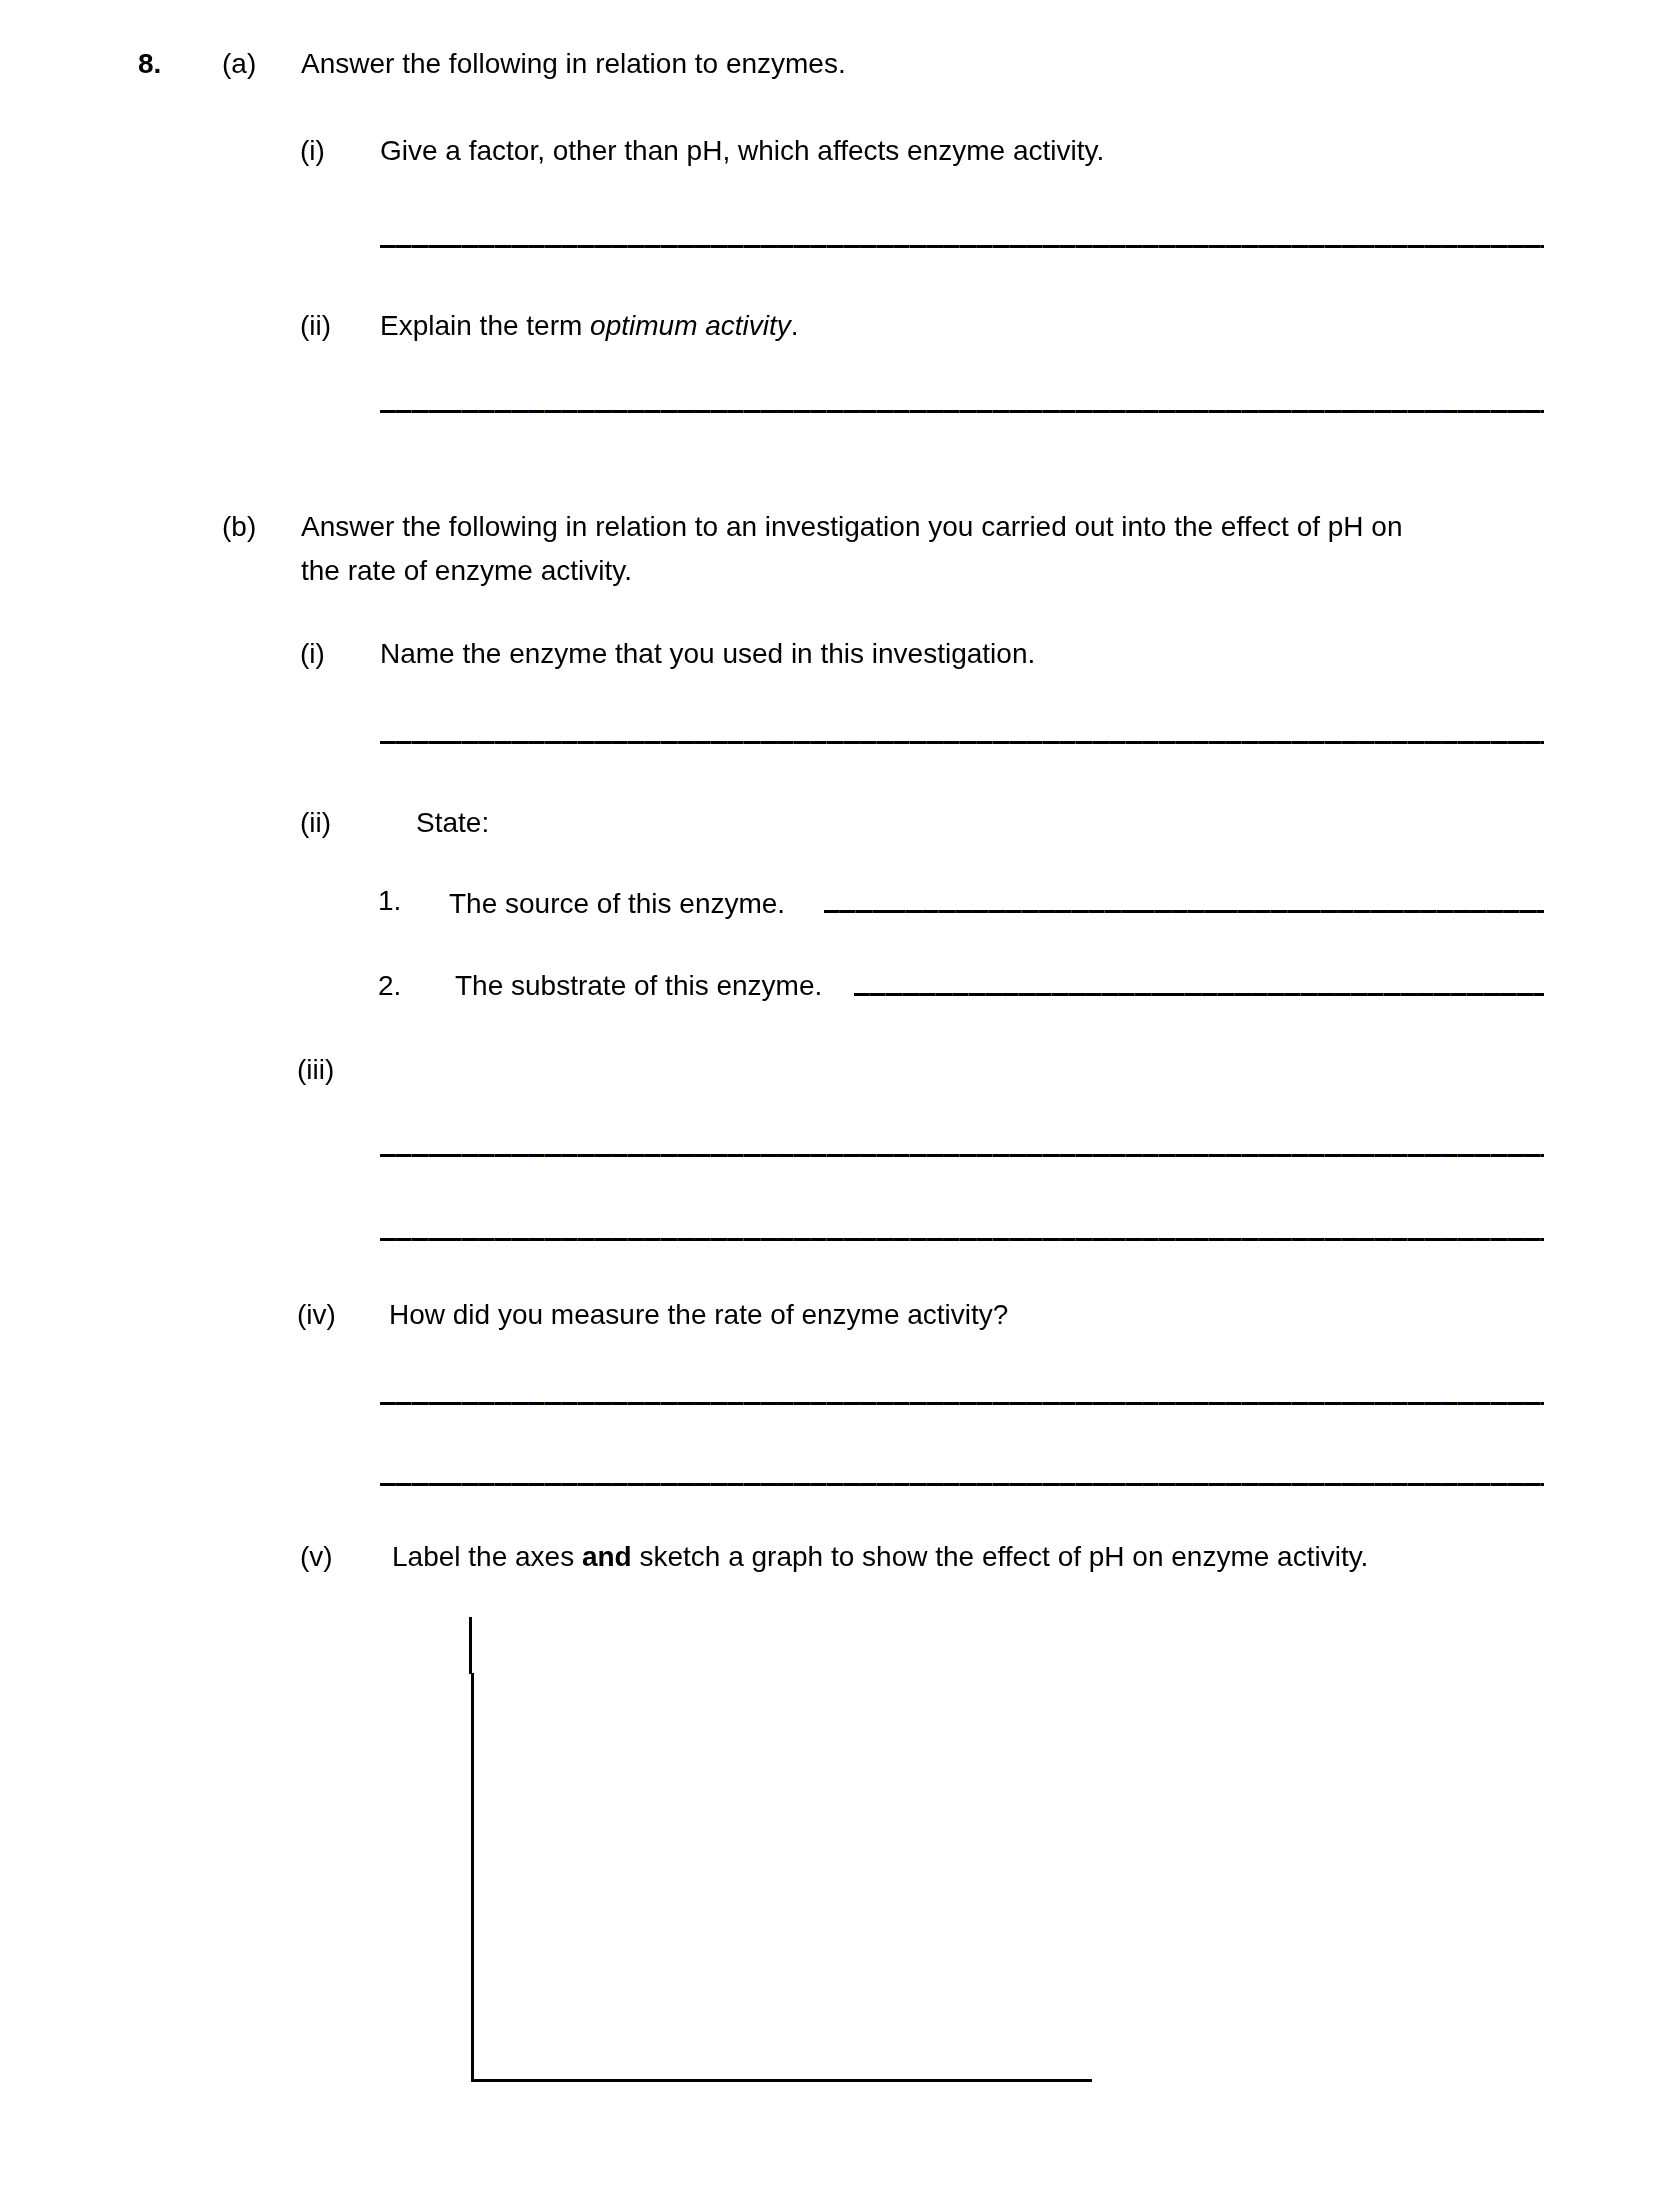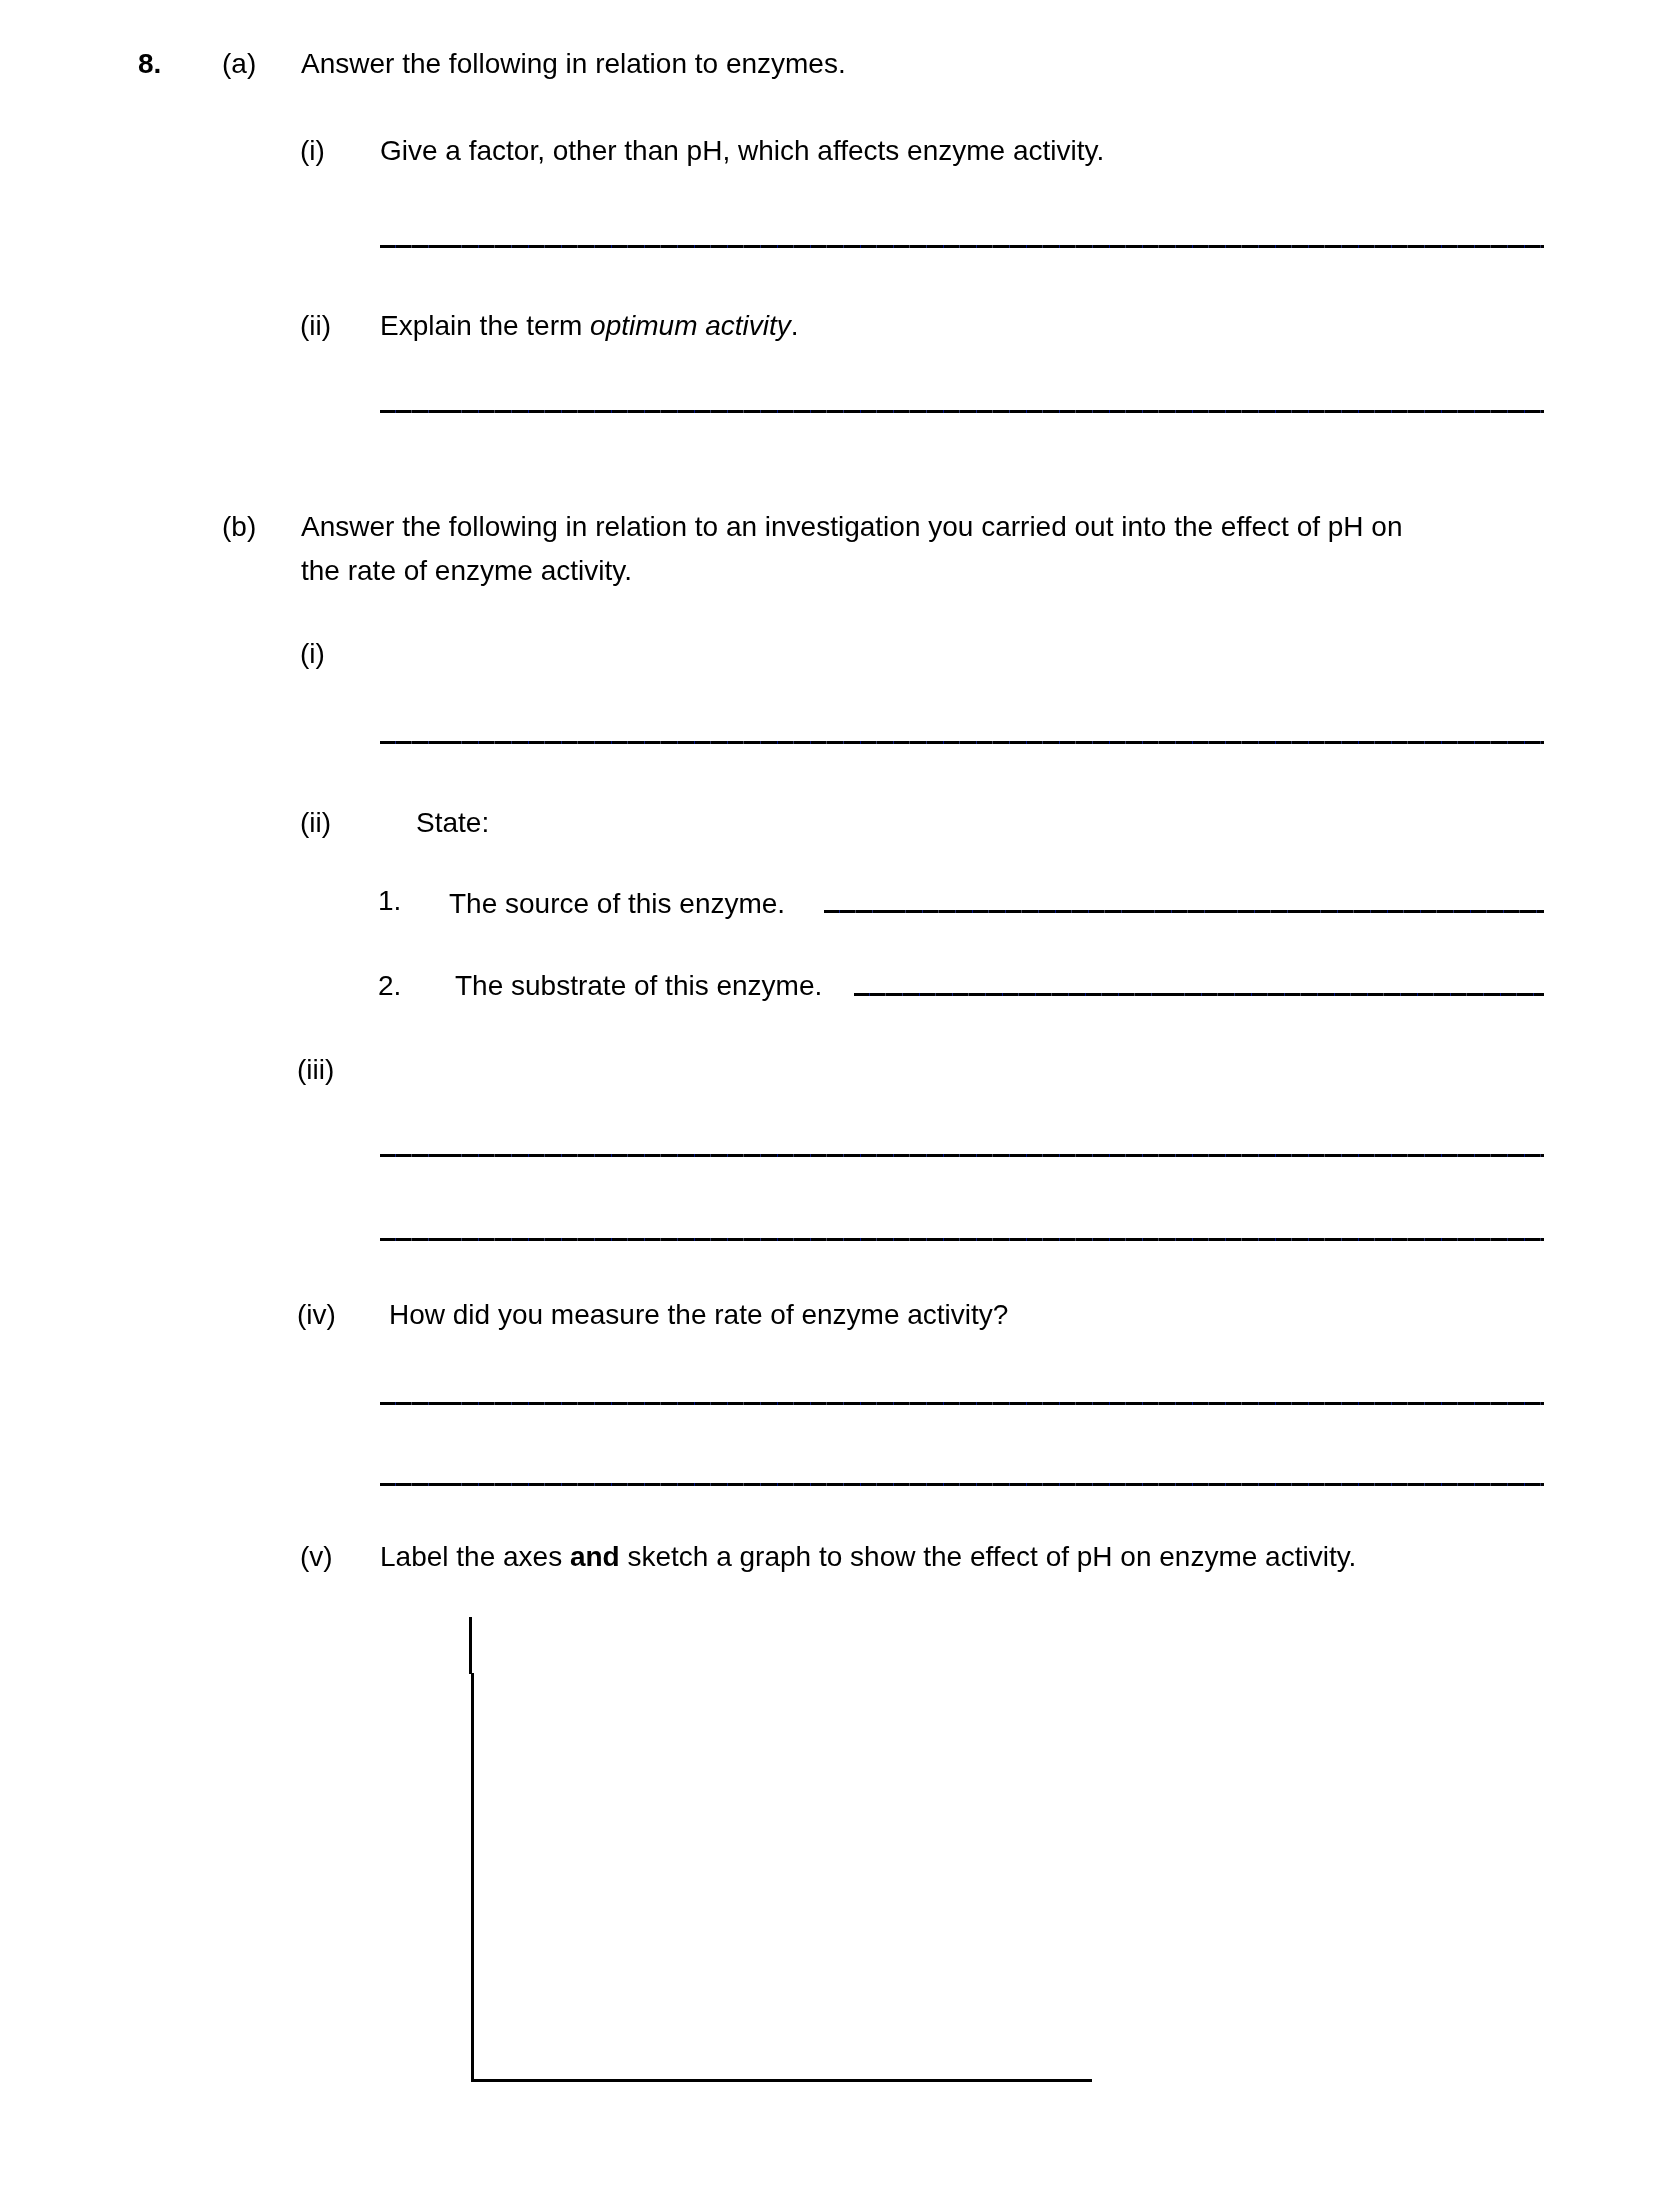--- a/index.html
+++ b/index.html
@@ -51,20 +51,21 @@
 
   <div class="abs t" style="left:300px;top:308px;">(ii)</div>
   <div class="abs t" style="left:380px;top:308px;"><span>Explain the term </span><span class="italic">optimum activity</span><span>.</span></div>
   <div class="ans-line" style="left:380px;top:410px;width:1164px;"></div>
 
   <div class="abs t" style="left:222px;top:509px;">(b)</div>
   <div class="abs t" style="left:301px;top:509px;">Answer the following in relation to an investigation you carried out into the effect of pH on</div>
   <div class="abs t" style="left:301px;top:553px;">the rate of enzyme activity.</div>
 
   <div class="abs t" style="left:300px;top:636px;">(i)</div>
+  <div class="abs t" style="left:380px;top:636px;">Name the enzyme that you used in this investigation.</div>
   <div class="ans-line" style="left:380px;top:741px;width:1164px;"></div>
 
   <div class="abs t" style="left:300px;top:805px;">(ii)</div>
   <div class="abs t" style="left:380px;top:805px;margin-left:36px;">State:</div>
 
   <div class="abs t" style="left:378px;top:883px;">1.</div>
   <div class="abs t" style="left:449px;top:886px;">The source of this enzyme.</div>
   <div class="ans-line" style="left:824px;top:910px;width:720px;"></div>
 
   <div class="abs t" style="left:378px;top:968px;">2.</div>
@@ -74,21 +75,21 @@
   <div class="abs t" style="left:297px;top:1052px;">(iii)</div>
   <div class="ans-line" style="left:380px;top:1154px;width:1164px;"></div>
   <div class="ans-line" style="left:380px;top:1238px;width:1164px;"></div>
 
   <div class="abs t" style="left:297px;top:1297px;">(iv)</div>
   <div class="abs t" style="left:389px;top:1297px;">How did you measure the rate of enzyme activity?</div>
   <div class="ans-line" style="left:380px;top:1402px;width:1164px;"></div>
   <div class="ans-line" style="left:380px;top:1483px;width:1164px;"></div>
 
   <div class="abs t" style="left:300px;top:1539px;">(v)</div>
-  <div class="abs t" style="left:380px;top:1539px;"><span>Label the axes </span><span class="bold">and</span><span> sketch a graph to show the effect of pH on enzyme activity.</span></div>
+  <div class="abs t" style="left:392px;top:1539px;"><span>Label the axes </span><span class="bold">and</span><span> sketch a graph to show the effect of pH on enzyme activity.</span></div>
 
   <div>
     <div class="axis" style="left:469px;top:1617px;width:2.8px;height:57px;"></div>
     <div class="axis" style="left:471px;top:1673px;width:2.8px;height:409px;"></div>
     <div class="axis" style="left:471px;top:2079px;width:621px;height:2.8px;"></div>
   </div>
 
 </div>
 
 

